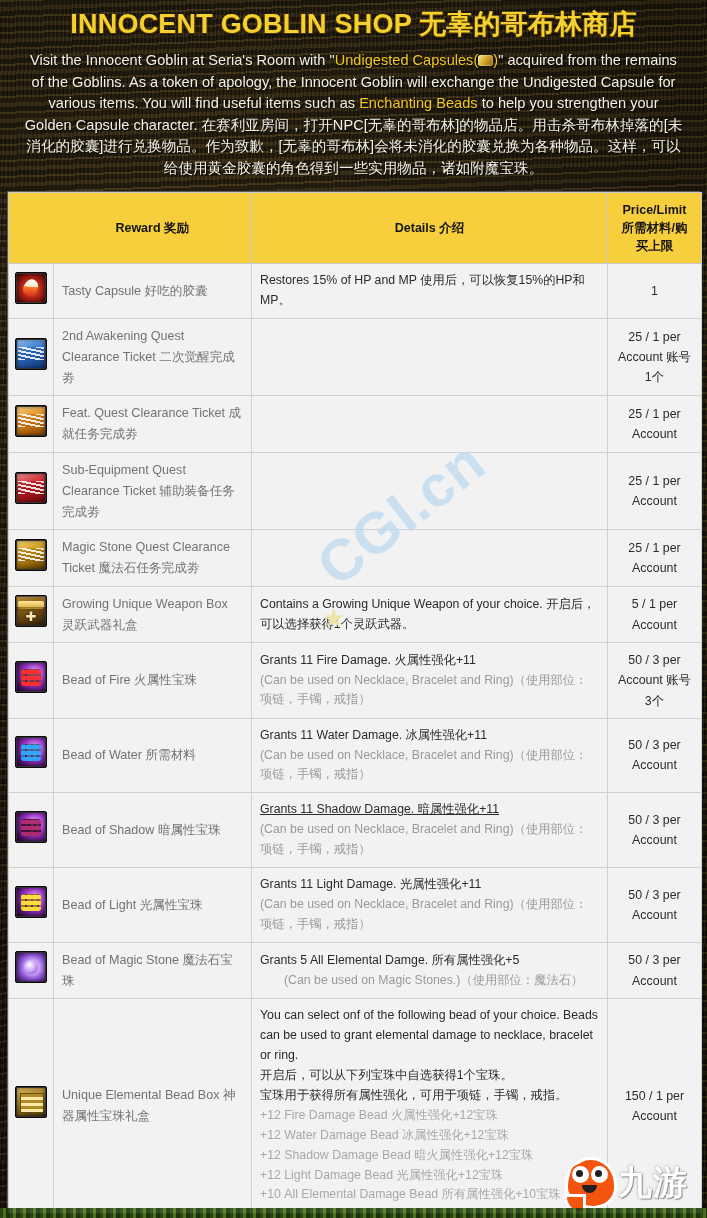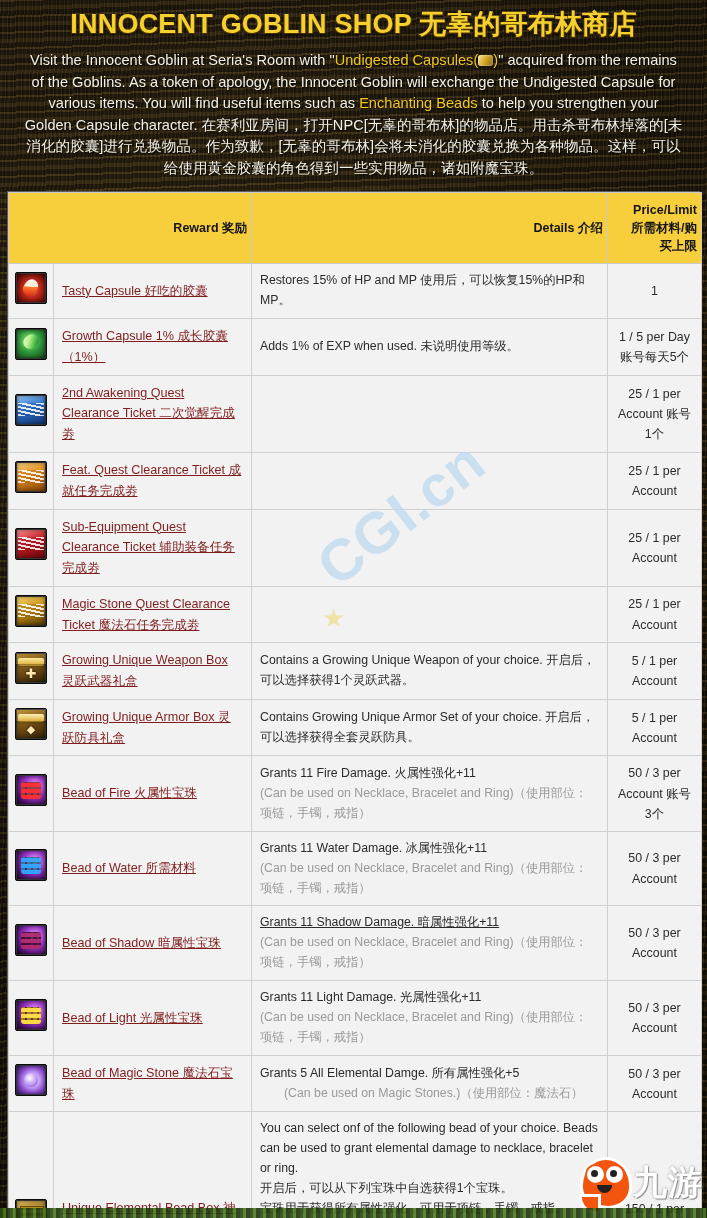--- a/index.html
+++ b/index.html
@@ -53,31 +53,31 @@
   .table-wrap{margin:12px 7px 0 7px;border:1px solid #5d5d5d;background:#f2f2f2;}
   table{border-collapse:collapse;width:693px;table-layout:fixed;background:#f2f2f2;}
   col.c-icon{width:45px;}
   col.c-name{width:198px;}
   col.c-det{width:356px;}
   col.c-price{width:94px;}
   thead th{
     background:#f7ce3c;color:#151515;
     font-size:12.5px;font-weight:bold;
     border:1px solid #c9c9c9;
-    padding:8px 4px;text-align:right;line-height:1.45;
+    padding:8px 4px;text-align:center;line-height:1.45;
   }
   thead th.th-icon{border-right:none;}
   thead th.th-name{border-left:none;}
   tbody td{
     border:1px solid #d0d0d0;
     font-size:12.4px;color:#2b2b2b;
     padding:7px 8px;vertical-align:middle;line-height:1.6;
   }
   td.cell-icon{padding:4px 0;text-align:center;width:45px;}
-  td.cell-name{color:#7f1d1d;font-size:12.6px;line-height:1.65;text-decoration:underline;}
+  td.cell-name{color:#737373;font-size:12.6px;line-height:1.65;}
   td.cell-det{font-size:12.3px;line-height:1.62;}
   td.cell-price{text-align:center;font-size:12.4px;line-height:1.62;}
   .sub{color:#9a9a9a;}
   .beadlist{color:#a8a8a8;}
   
   .icon{
     width:30px;height:30px;display:inline-block;
     border:1px solid #0b0b0b;
     box-shadow:0 0 0 1px #4a4a4a inset;
     border-radius:2px;position:relative;overflow:hidden;
@@ -121,21 +121,21 @@
     font-size:58px;font-weight:bold;color:#bdd9f0;opacity:.75;
     transform:rotate(-38deg);transform-origin:left top;
     font-family:"Liberation Sans",sans-serif;
     letter-spacing:1px;pointer-events:none;white-space:nowrap;
   }
   .wm-star{
     position:absolute;left:322px;top:618px;width:0;height:0;pointer-events:none;
     color:#f0e3a8;font-size:26px;line-height:0;
   }
   .logo{
-    position:absolute;right:4px;bottom:12px;
+    position:absolute;right:19px;bottom:12px;
     display:flex;align-items:center;gap:4px;pointer-events:none;
   }
   .logo .blob{
     position:relative;width:46px;height:46px;
     background:#f4550e;border-radius:52% 52% 48% 58%/58% 58% 42% 42%;
     box-shadow:0 0 0 3px #fff;
   }
   .logo .blob .eye{
     position:absolute;top:4px;width:17px;height:17px;border-radius:50%;
     background:#fff;border:2px solid #f4550e;
@@ -184,26 +184,20 @@
         </tr>
       </thead>
       <tbody id="tbody">
           <tr>
             <td class="cell-icon"><span class="icon ic-tasty"></span></td>
             <td class="cell-name">Tasty Capsule 好吃的胶囊</td>
             <td class="cell-det"><span style="white-space: pre-line;">Restores 15% of HP and MP 使用后，可以恢复15%的HP和MP。</span></td>
             <td class="cell-price">1</td>
           </tr>
           <tr>
-            <td class="cell-icon"><span class="icon ic-growth"></span></td>
-            <td class="cell-name">Growth Capsule 1% 成长胶囊（1%）</td>
-            <td class="cell-det"><span style="white-space: pre-line;">Adds 1% of EXP when used. 未说明使用等级。</span></td>
-            <td class="cell-price">1 / 5 per Day 账号每天5个</td>
-          </tr>
-          <tr>
             <td class="cell-icon"><span class="icon ic-2nd"></span></td>
             <td class="cell-name">2nd Awakening Quest Clearance Ticket 二次觉醒完成劵</td>
             <td class="cell-det"></td>
             <td class="cell-price">25 / 1 per Account 账号1个</td>
           </tr>
           <tr>
             <td class="cell-icon"><span class="icon ic-achie"></span></td>
             <td class="cell-name">Feat. Quest Clearance Ticket 成就任务完成劵</td>
             <td class="cell-det"></td>
             <td class="cell-price">25 / 1 per Account</td>
@@ -217,26 +211,20 @@
           <tr>
             <td class="cell-icon"><span class="icon ic-magicq"></span></td>
             <td class="cell-name">Magic Stone Quest Clearance Ticket 魔法石任务完成劵</td>
             <td class="cell-det"></td>
             <td class="cell-price">25 / 1 per Account</td>
           </tr>
           <tr>
             <td class="cell-icon"><span class="icon ic-wbox"></span></td>
             <td class="cell-name">Growing Unique Weapon Box 灵跃武器礼盒</td>
             <td class="cell-det"><span style="white-space: pre-line;">Contains a Growing Unique Weapon of your choice. 开启后，可以选择获得1个灵跃武器。</span></td>
-            <td class="cell-price">5 / 1 per Account</td>
-          </tr>
-          <tr>
-            <td class="cell-icon"><span class="icon ic-abox"></span></td>
-            <td class="cell-name">Growing Unique Armor Box 灵跃防具礼盒</td>
-            <td class="cell-det"><span style="white-space: pre-line;">Contains Growing Unique Armor Set of your choice. 开启后，可以选择获得全套灵跃防具。</span></td>
             <td class="cell-price">5 / 1 per Account</td>
           </tr>
           <tr>
             <td class="cell-icon"><span class="icon bead bd-fire"></span></td>
             <td class="cell-name">Bead of Fire 火属性宝珠</td>
             <td class="cell-det"><span style="white-space: pre-line;">Grants 11 Fire Damage. 火属性强化+11</span><span class="sub" style="white-space: pre-line; display: block;">(Can be used on Necklace, Bracelet and Ring)（使用部位：项链，手镯，戒指）</span></td>
             <td class="cell-price">50 / 3 per Account 账号3个</td>
           </tr>
           <tr>
             <td class="cell-icon"><span class="icon bead bd-water"></span></td>

